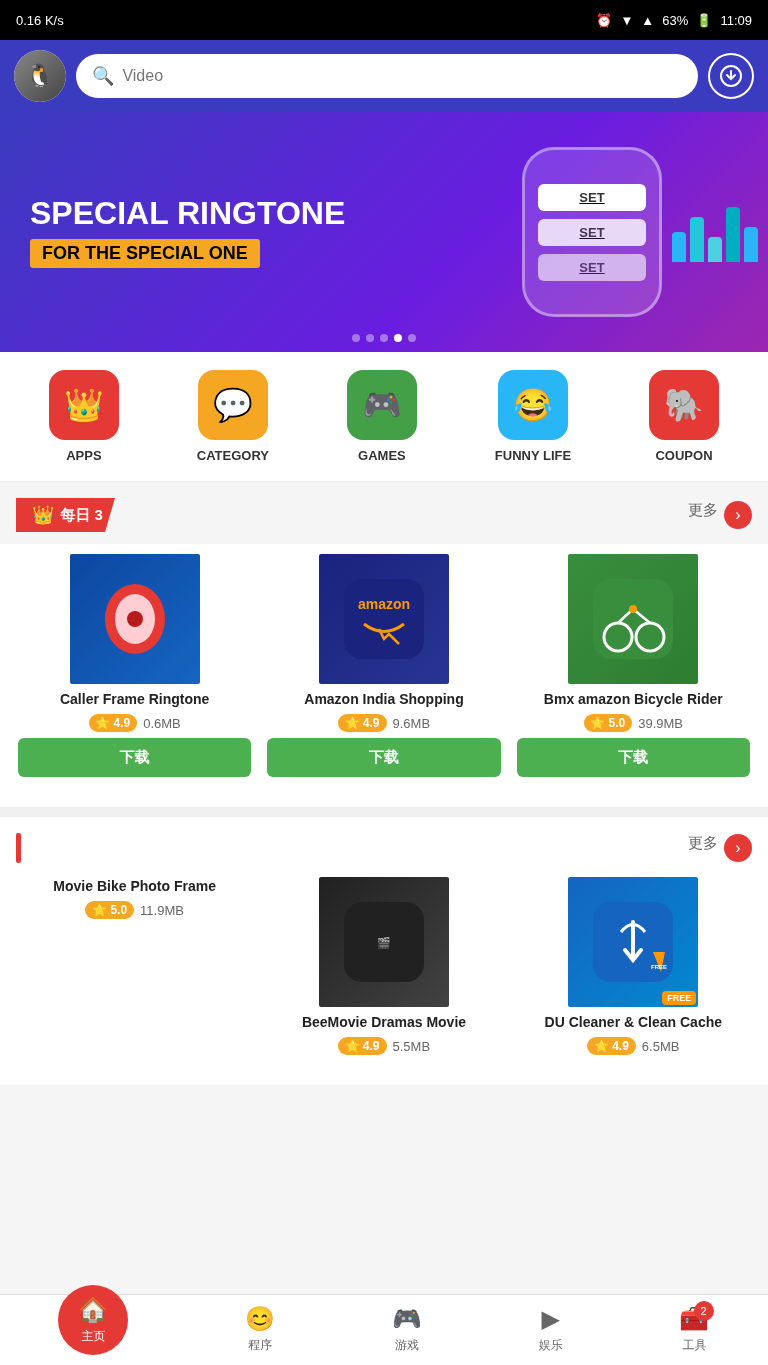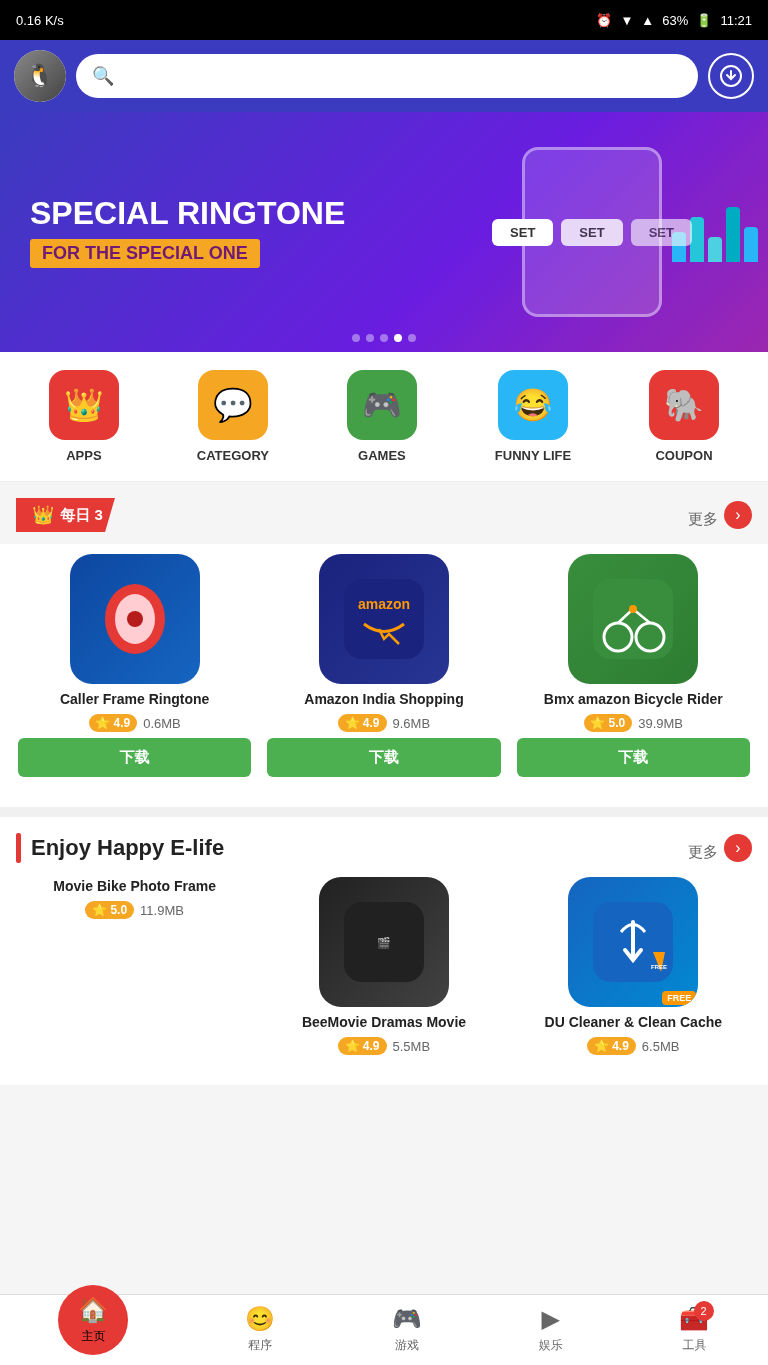--- a/index.html
+++ b/index.html
@@ -84,21 +84,21 @@
     .banner-text { z-index: 2; }
     .banner-title {
       font-size: 32px;
       font-weight: 900;
       color: #fff;
       line-height: 1.1;
       text-transform: uppercase;
     }
     .banner-subtitle {
       background: #f5a623;
-      color: #701a75;
+      color: #000000;
       font-size: 18px;
       font-weight: 700;
       padding: 4px 12px;
       margin-top: 8px;
       display: inline-block;
       border-radius: 3px;
     }
     .banner-dots {
       position: absolute;
       bottom: 10px;
@@ -162,21 +162,21 @@
       color: #fff;
       font-size: 15px;
       font-weight: 700;
       padding: 6px 12px 6px 16px;
       position: relative;
       clip-path: polygon(0 0, 100% 0, 90% 100%, 0 100%);
       display: flex; align-items: center; gap: 6px;
     }
     .more-btn {
       display: flex;
-      align-items: flex-end;
+      align-items: flex-start;
       gap: 6px;
       color: #666;
       font-size: 15px;
       cursor: pointer;
       margin-left: 32px;
     }
     .more-arrow {
       width: 28px; height: 28px;
       border-radius: 50%;
       background: #e53935;
@@ -195,21 +195,21 @@
     }
     .app-card {
       padding: 10px 8px;
       display: flex;
       flex-direction: column;
       align-items: center;
       gap: 6px;
     }
     .app-icon {
       width: 130px; height: 130px;
-      border-radius: 22px;
+      border-radius: 2px;
       object-fit: cover;
       overflow: hidden;
       display: flex; align-items: center; justify-content: center;
       font-size: 60px;
       background: #1a237e;
     }
     .app-name {
       font-size: 14px;
       font-weight: 600;
       color: #222;
@@ -279,21 +279,21 @@
     .nav-item {
       display: flex;
       flex-direction: column;
       align-items: center;
       gap: 4px;
       cursor: pointer;
     }
     .nav-icon { font-size: 24px; color: #666; }
     .nav-label { font-size: 12px; color: #666; }
     .nav-item.active .nav-icon { color: #fff; }
-    .nav-item.active .nav-label { color: #000000; }
+    .nav-item.active .nav-label { color: #ffffff; }
     .home-btn {
       background: #e53935;
       border-radius: 50%;
       width: 70px; height: 70px;
       display: flex; flex-direction: column;
       align-items: center; justify-content: center;
       gap: 4px;
       margin-top: -18px;
     }
 
@@ -325,26 +325,28 @@
       width: 300px;
       display: flex;
       align-items: center;
       justify-content: flex-end;
       padding-right: 10px;
     }
     .phone-mock {
       width: 140px;
       height: 170px;
       background: rgba(255,255,255,0.15);
-      border-radius: 16px;
+      border-radius: 32px;
       border: 3px solid rgba(255,255,255,0.4);
       display: flex;
+      flex-direction: column;
       align-items: center;
       justify-content: center;
       gap: 8px;
+      text-decoration: underline;
     }
     .set-btn {
       background: #fff;
       color: #333;
       font-weight: 700;
       font-size: 13px;
       padding: 6px 18px;
       border-radius: 6px;
       width: 80%;
       text-align: center;
@@ -367,29 +369,30 @@
 
 <div class="main-content">
 
   <div class="status-bar">
     <span class="speed">0.16 K/s</span>
     <span>⏰</span>
     <span>▼</span>
     <span>▲</span>
     <span>63%</span>
     <span>🔋</span>
-    <span>11:21</span>
+    <span>11:09</span>
   </div>
 
   <div class="search-bar">
     <div class="avatar-circle">
       <div class="avatar-inner">🐧</div>
     </div>
     <div class="search-input-wrap">
       <span class="search-icon-wrap">🔍</span>
+      <input type="text" placeholder="Video" style="">
     </div>
     <button class="download-btn">
       <svg width="22" height="22" viewBox="0 0 22 22" fill="none">
         <circle cx="11" cy="11" r="10" stroke="white" stroke-width="2"></circle>
         <path d="M11 6v7M7 10l4 4 4-4" stroke="white" stroke-width="2" stroke-linecap="round"></path>
       </svg>
     </button>
   </div>
 
   <div class="banner">
@@ -517,21 +520,20 @@
       </div>
       <button class="download-btn-green">下载</button>
     </div>
   </div>
 
   <div class="section-divider"></div>
 
   <div class="section-header2">
     <div class="section-title2">
       <div class="red-bar"></div>
-      <span class="section-title-text">Enjoy Happy E-life</span>
     </div>
     <div class="more-btn">
       <span>更多</span>
       <div class="more-arrow">›</div>
     </div>
   </div>
 
   <div class="app-grid">
 
     <div class="app-card">

